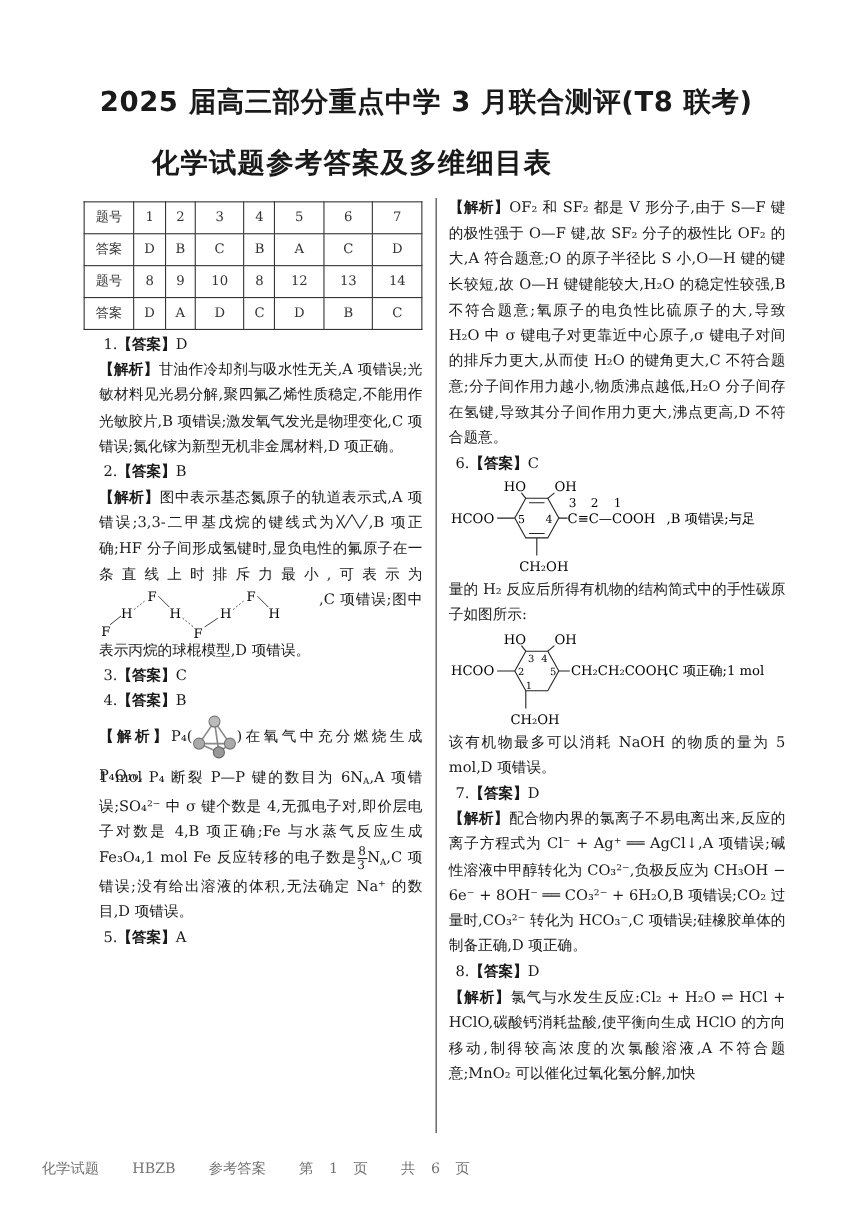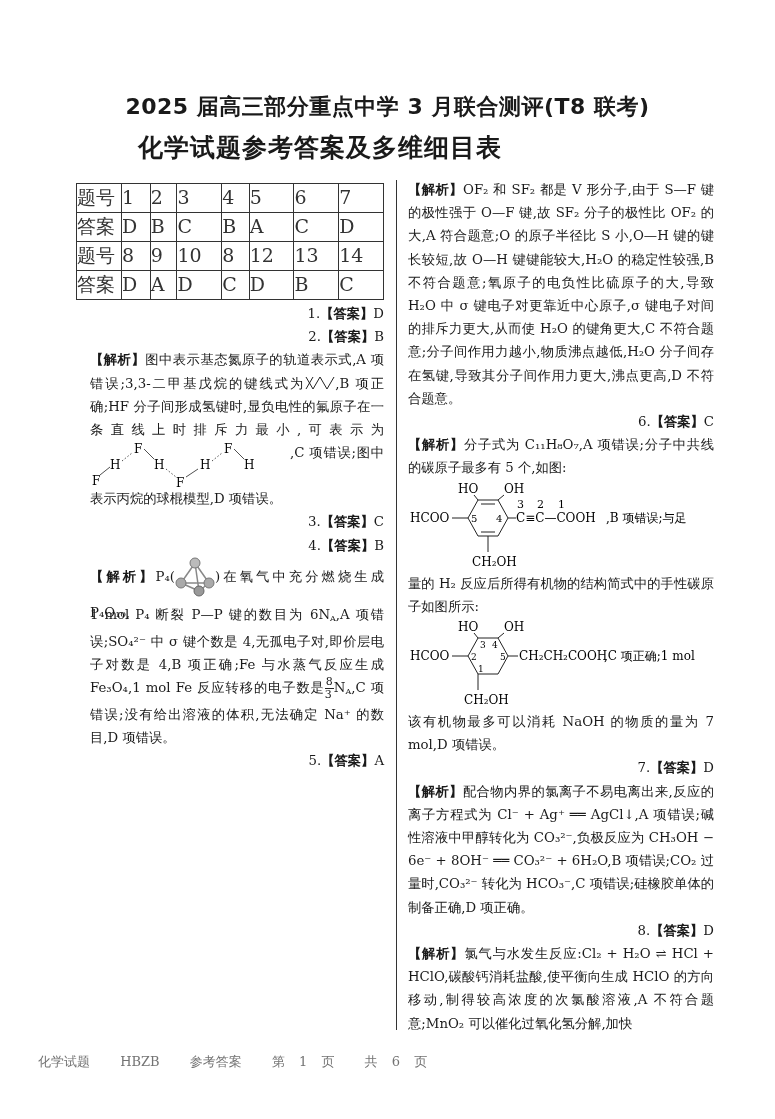--- a/index.html
+++ b/index.html
@@ -1,31 +1,31 @@
 <!DOCTYPE html>
 <html><head>
 <meta charset="utf-8">
 <style>
   html, body { margin: 0; padding: 0; background: #ffffff; }
   body { width: 775px; height: 1119px; position: relative; overflow: hidden;
          font-family: "DejaVu Serif", "Liberation Serif", serif; color: #1a1a1a; }
-  .title1 { position: absolute; top: 92px; left: 0; width: 775px; text-align: center;
-            font-family: "DejaVu Sans", "Liberation Sans", sans-serif; font-size: 22px; font-weight: bold; letter-spacing: 0.5px; }
+  .title1 { position: absolute; top: 76px; left: 0; width: 775px; text-align: center;
+            font-family: "DejaVu Sans", "Liberation Sans", sans-serif; font-size: 25px; font-weight: bold; letter-spacing: 0.5px; }
   .title2 { position: absolute; top: 131px; left: 0; width: 640px; text-align: center;
             font-family: "DejaVu Sans", "Liberation Sans", sans-serif; font-size: 25px; font-weight: bold; letter-spacing: 1px; }
   .col { position: absolute; font-size: 13.3px; line-height: 23.2px; }
   .col.left { left: 76px; top: 183px; width: 308px; }
   .col.right { left: 408px; top: 178px; width: 306px; }
   .divider { position: absolute; left: 396px; top: 180px; width: 1px; height: 850px; background: #333; }
   table.ans { border-collapse: collapse; width: 308px; margin-bottom: 2px; }
-  table.ans td { border: 1px solid #333; text-align: left; height: 28px; padding: 0; font-size: 19px; color: #333; }
+  table.ans td { border: 1px solid #333; text-align: center; height: 28px; padding: 0; font-size: 12px; color: #333; }
   table.ans td.hdr { width: 44px; font-family: "DejaVu Sans", sans-serif; }
   table.ans { border: 1.6px solid #222; }
   .q { margin: 0; }
-  .qhead { margin-left: 18px; text-align: right; }
+  .qhead { margin-left: 18px; }
   .para { margin-left: 14px; text-align: justify; text-align-last: left; }
   .bk { font-weight: bold; font-family: "DejaVu Sans", sans-serif; }
   .sub { font-size: 8px; vertical-align: -2px; }
   .footer { position: absolute; top: 1053px; left: 0; width: 775px; text-align: left; font-size: 13px; word-spacing: 10px; color: #737373; margin-left: 30px; }
   .footer span { margin: 0 8px; }
   .frac { display: inline-block; vertical-align: middle; text-align: center; font-size: 11px; line-height: 12px; }
   .frac .n { display: block; border-bottom: 1px solid #222; padding: 0 1px; }
   .frac .d { display: block; }
   svg text { font-family: "DejaVu Serif", "Liberation Serif", serif; }
 </style>
@@ -78,20 +78,21 @@
       <td>C</td>
       <td>D</td>
       <td>B</td>
       <td>C</td>
     </tr>
   </tbody>
     </table>
 
   <div class="q">
     <div class="qhead"><span>1.</span><span class="bk">【答案】</span><span>D</span></div>
+    <div class="para"><span class="bk">【解析】</span><span>甘油作冷却剂与吸水性无关,A 项错误;光敏材料见光易分解,聚四氟乙烯性质稳定,不能用作光敏胶片,B 项错误;激发氧气发光是物理变化,C 项错误;氮化镓为新型无机非金属材料,D 项正确。</span></div>
   </div>
 
   <div class="q">
     <div class="qhead"><span>2.</span><span class="bk">【答案】</span><span>B</span></div>
     <div class="para"><span class="bk">【解析】</span><span>图中表示基态氮原子的轨道表示式,A 项错误;3,3-二甲基戊烷的键线式为</span><svg width="30" height="16" viewBox="0 0 30 16" style="vertical-align:-3px">
           <polyline points="1,2 8,14 15,2 22,14 29,2" fill="none" stroke="#222" stroke-width="1"></polyline>
           <line x1="8" y1="2" x2="8" y2="14" stroke="none"></line>
           <polyline points="1,14 8,2" fill="none" stroke="#222" stroke-width="1" transform="translate(0,0)"></polyline>
         </svg><span>,B 项正确;HF 分子间形成氢键时,显负电性的氟原子在一条直线上时排斥力最小,可表示为</span>
       <div style="display:inline-block; width:200px; height:46px; position:relative; vertical-align:top;">
@@ -142,21 +143,20 @@
   <div class="q">
     <div class="qhead"><span>5.</span><span class="bk">【答案】</span><span>A</span></div>
   </div>
 </div>
 
 <div class="col right">
   <div class="para" style="margin-left:0"><span class="bk">【解析】</span><span>OF₂ 和 SF₂ 都是 V 形分子,由于 S—F 键的极性强于 O—F 键,故 SF₂ 分子的极性比 OF₂ 的大,A 符合题意;O 的原子半径比 S 小,O—H 键的键长较短,故 O—H 键键能较大,H₂O 的稳定性较强,B 不符合题意;氧原子的电负性比硫原子的大,导致 H₂O 中 σ 键电子对更靠近中心原子,σ 键电子对间的排斥力更大,从而使 H₂O 的键角更大,C 不符合题意;分子间作用力越小,物质沸点越低,H₂O 分子间存在氢键,导致其分子间作用力更大,沸点更高,D 不符合题意。</span></div>
 
   <div class="q" style="margin-left:-12px">
     <div class="qhead"><span>6.</span><span class="bk">【答案】</span><span>C</span></div>
-    <div class="para" style="margin-left:12px"><span class="bk">【解析】</span><span>分子式为 C₁₁H₈O₇,A 项错误;分子中共线的碳原子最多有 5 个,如图:</span></div>
     <div style="margin-left:12px; height:92px; position:relative;">
       <svg width="300" height="92" viewBox="0 0 300 92">
         <text x="50" y="13" font-size="12">HO</text>
         <text x="96" y="13" font-size="12">OH</text>
 
         <polygon points="70,20 90,20 100,38 90,56 70,56 60,38" fill="none" stroke="#222" stroke-width="1"></polygon>
         <line x1="73" y1="24" x2="87" y2="24" stroke="#222" stroke-width="1"></line>
         <line x1="73" y1="52" x2="87" y2="52" stroke="#222" stroke-width="1"></line>
         <line x1="70" y1="20" x2="66" y2="15" stroke="#222"></line>
         <line x1="90" y1="20" x2="96" y2="15" stroke="#222"></line>
@@ -189,21 +189,21 @@
         <text x="70" y="54" font-size="9">1</text>
         <text x="2" y="42" font-size="12">HCOO</text>
         <line x1="44" y1="38" x2="60" y2="38" stroke="#222"></line>
         <line x1="100" y1="38" x2="110" y2="38" stroke="#222"></line>
         <text x="111" y="42" font-size="12">CH₂CH₂COOH</text>
         <text x="196" y="42" font-size="12">,C 项正确;1 mol</text>
         <line x1="70" y1="56" x2="70" y2="72" stroke="#222"></line>
         <text x="56" y="86" font-size="12">CH₂OH</text>
       </svg>
     </div>
-    <div class="para" style="margin-left:12px"><span>该有机物最多可以消耗 NaOH 的物质的量为 7 mol,D 项错误。</span></div>
+    <div class="para" style="margin-left:12px"><span>该有机物最多可以消耗 NaOH 的物质的量为 5 mol,D 项错误。</span></div>
   </div>
 
   <div class="q" style="margin-left:-12px">
     <div class="qhead"><span>7.</span><span class="bk">【答案】</span><span>D</span></div>
     <div class="para" style="margin-left:12px"><span class="bk">【解析】</span><span>配合物内界的氯离子不易电离出来,反应的离子方程式为 Cl⁻ + Ag⁺ ══ AgCl↓,A 项错误;碱性溶液中甲醇转化为 CO₃²⁻,负极反应为 CH₃OH − 6e⁻ + 8OH⁻ ══ CO₃²⁻ + 6H₂O,B 项错误;CO₂ 过量时,CO₃²⁻ 转化为 HCO₃⁻,C 项错误;硅橡胶单体的制备正确,D 项正确。</span></div>
   </div>
 
   <div class="q" style="margin-left:-12px">
     <div class="qhead"><span>8.</span><span class="bk">【答案】</span><span>D</span></div>
     <div class="para" style="margin-left:12px"><span class="bk">【解析】</span><span>氯气与水发生反应:Cl₂ + H₂O ⇌ HCl + HClO,碳酸钙消耗盐酸,使平衡向生成 HClO 的方向移动,制得较高浓度的次氯酸溶液,A 不符合题意;MnO₂ 可以催化过氧化氢分解,加快</span></div>

